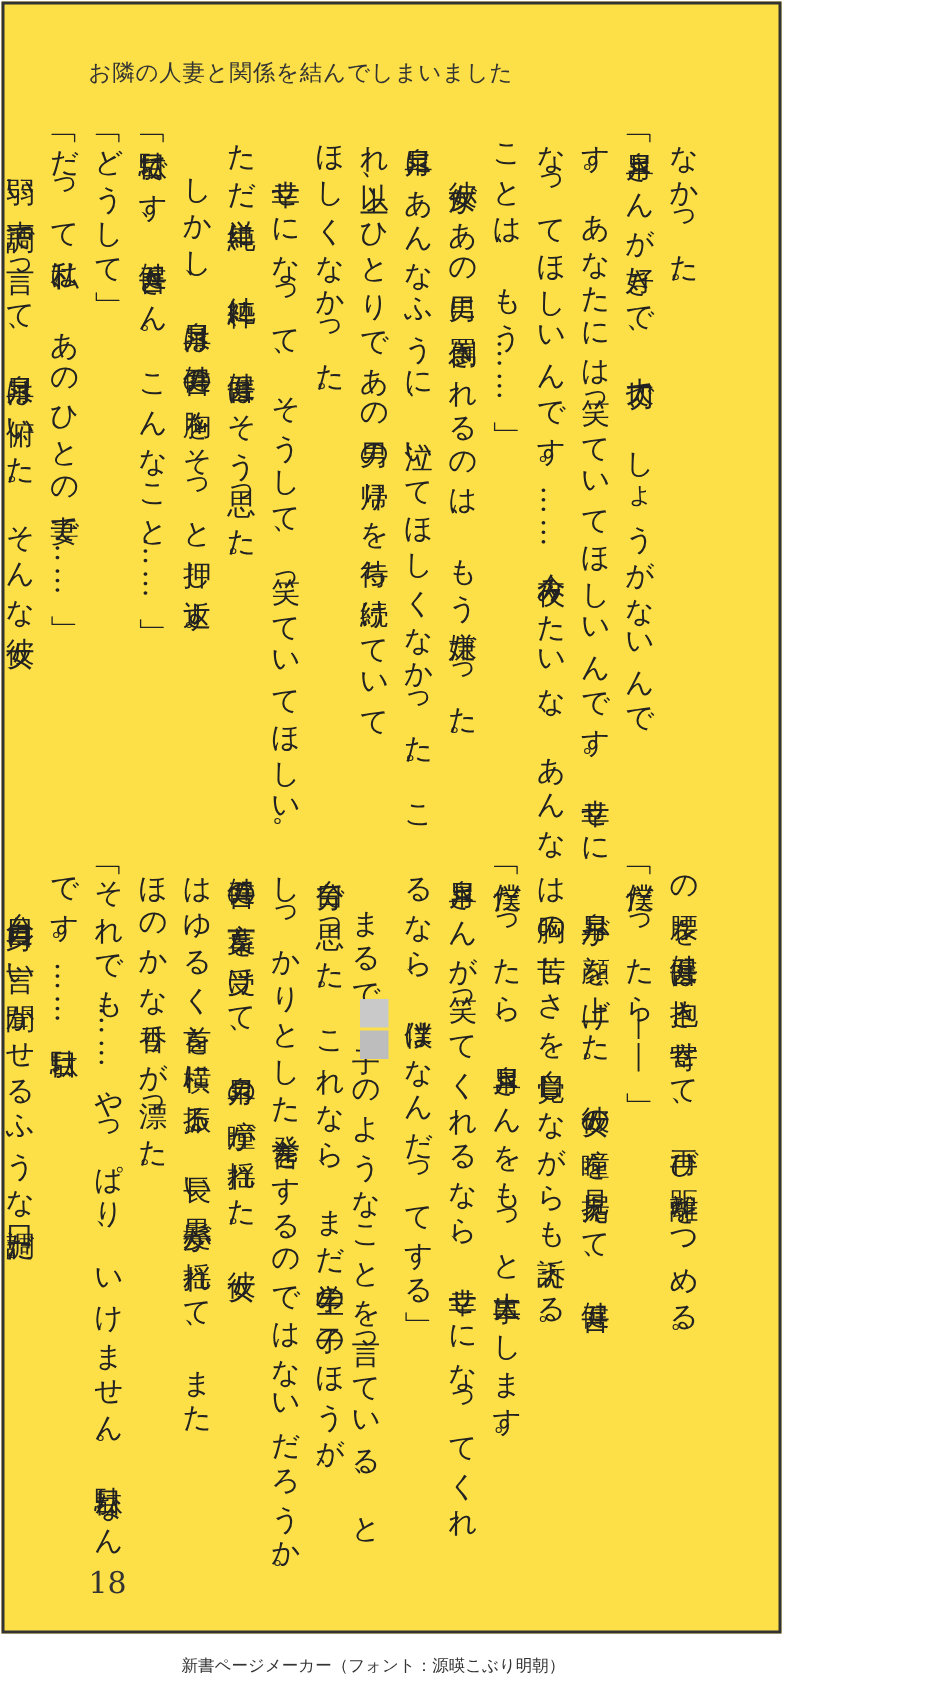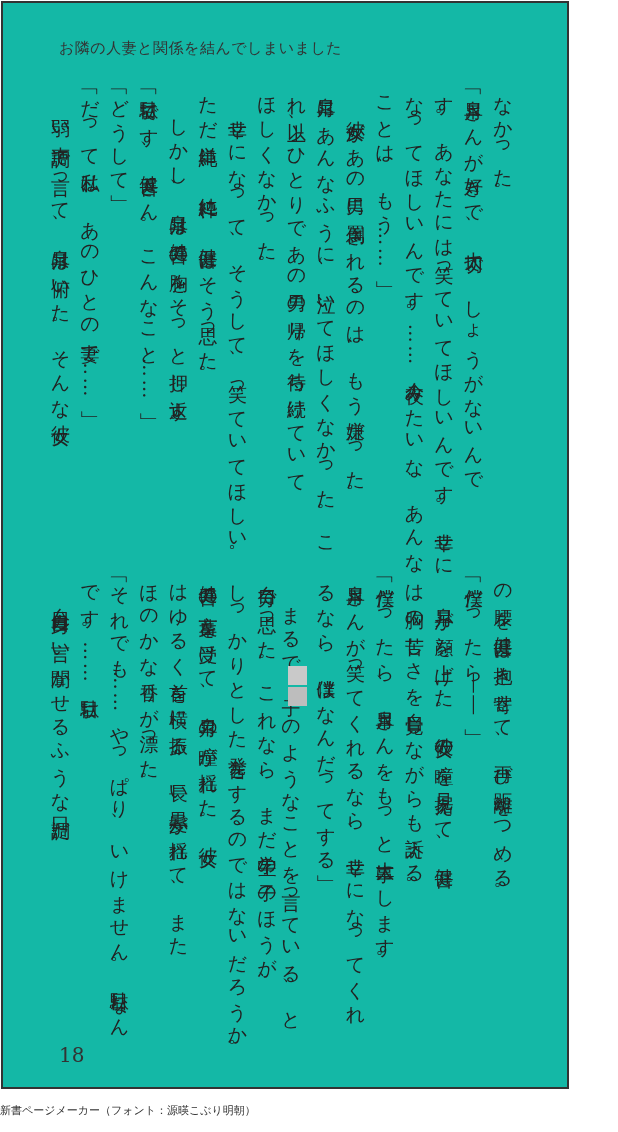--- a/index.html
+++ b/index.html
@@ -1,30 +1,30 @@
 <!DOCTYPE html>
 <html><head>
 <meta charset="utf-8">
 <style>
   html, body { margin:0; padding:0; background:#ffffff; }
   body { width:618px; height:1132px; position:relative; overflow:hidden;
          font-family:"DejaVu Serif","Liberation Serif",serif; color:#222; }
-  .page { position:absolute; left:1px; top:1px; width:568px; height:1088px;
-          border:2px solid #333; box-sizing:border-box; background:#14b8a6; }
+  .page { position:absolute; left:1px; top:1px; width:520px; height:1088px;
+          border:2px solid #333; box-sizing:border-box; background:#fde047; }
   .running-head { position:absolute; left:56px; top:36px; font-size:15px; color:#333; letter-spacing:0.5px; }
   .block { position:absolute; display:flex; flex-direction:row-reverse; }
   .block.top { right:54px; top:80px; height:460px; }
   .block.bottom { right:54px; top:568px; height:460px; }
   .line { writing-mode:vertical-rl; font-size:19px; line-height:1; width:29.5px;
           letter-spacing:2.6px; white-space:nowrap; color:#222; text-align:start; }
   .line.indent { padding-top:22px; }
   .blur { display:inline-block; width:19px; height:19px; background:#c9c9c9; vertical-align:middle; }
   .blur.b2 { background:#bdbdbd; }
   .folio { position:absolute; left:56px; top:1040px; font-size:20px; color:#333; }
-  .footer { position:absolute; left:0; width:498px; top:1103px; text-align:left; font-size:11px; color:#333; }
+  .footer { position:absolute; left:0; width:498px; top:1103px; text-align:center; font-size:11px; color:#333; }
 </style>
 </head>
 <body>
 
 <div class="page">
   <div class="running-head">お隣の人妻と関係を結んでしまいました</div>
 
   <div class="block top">
     <div class="line">なかった。</div>
     <div class="line">「皐月さんが好きで、大切で、しょうがないんで</div>

